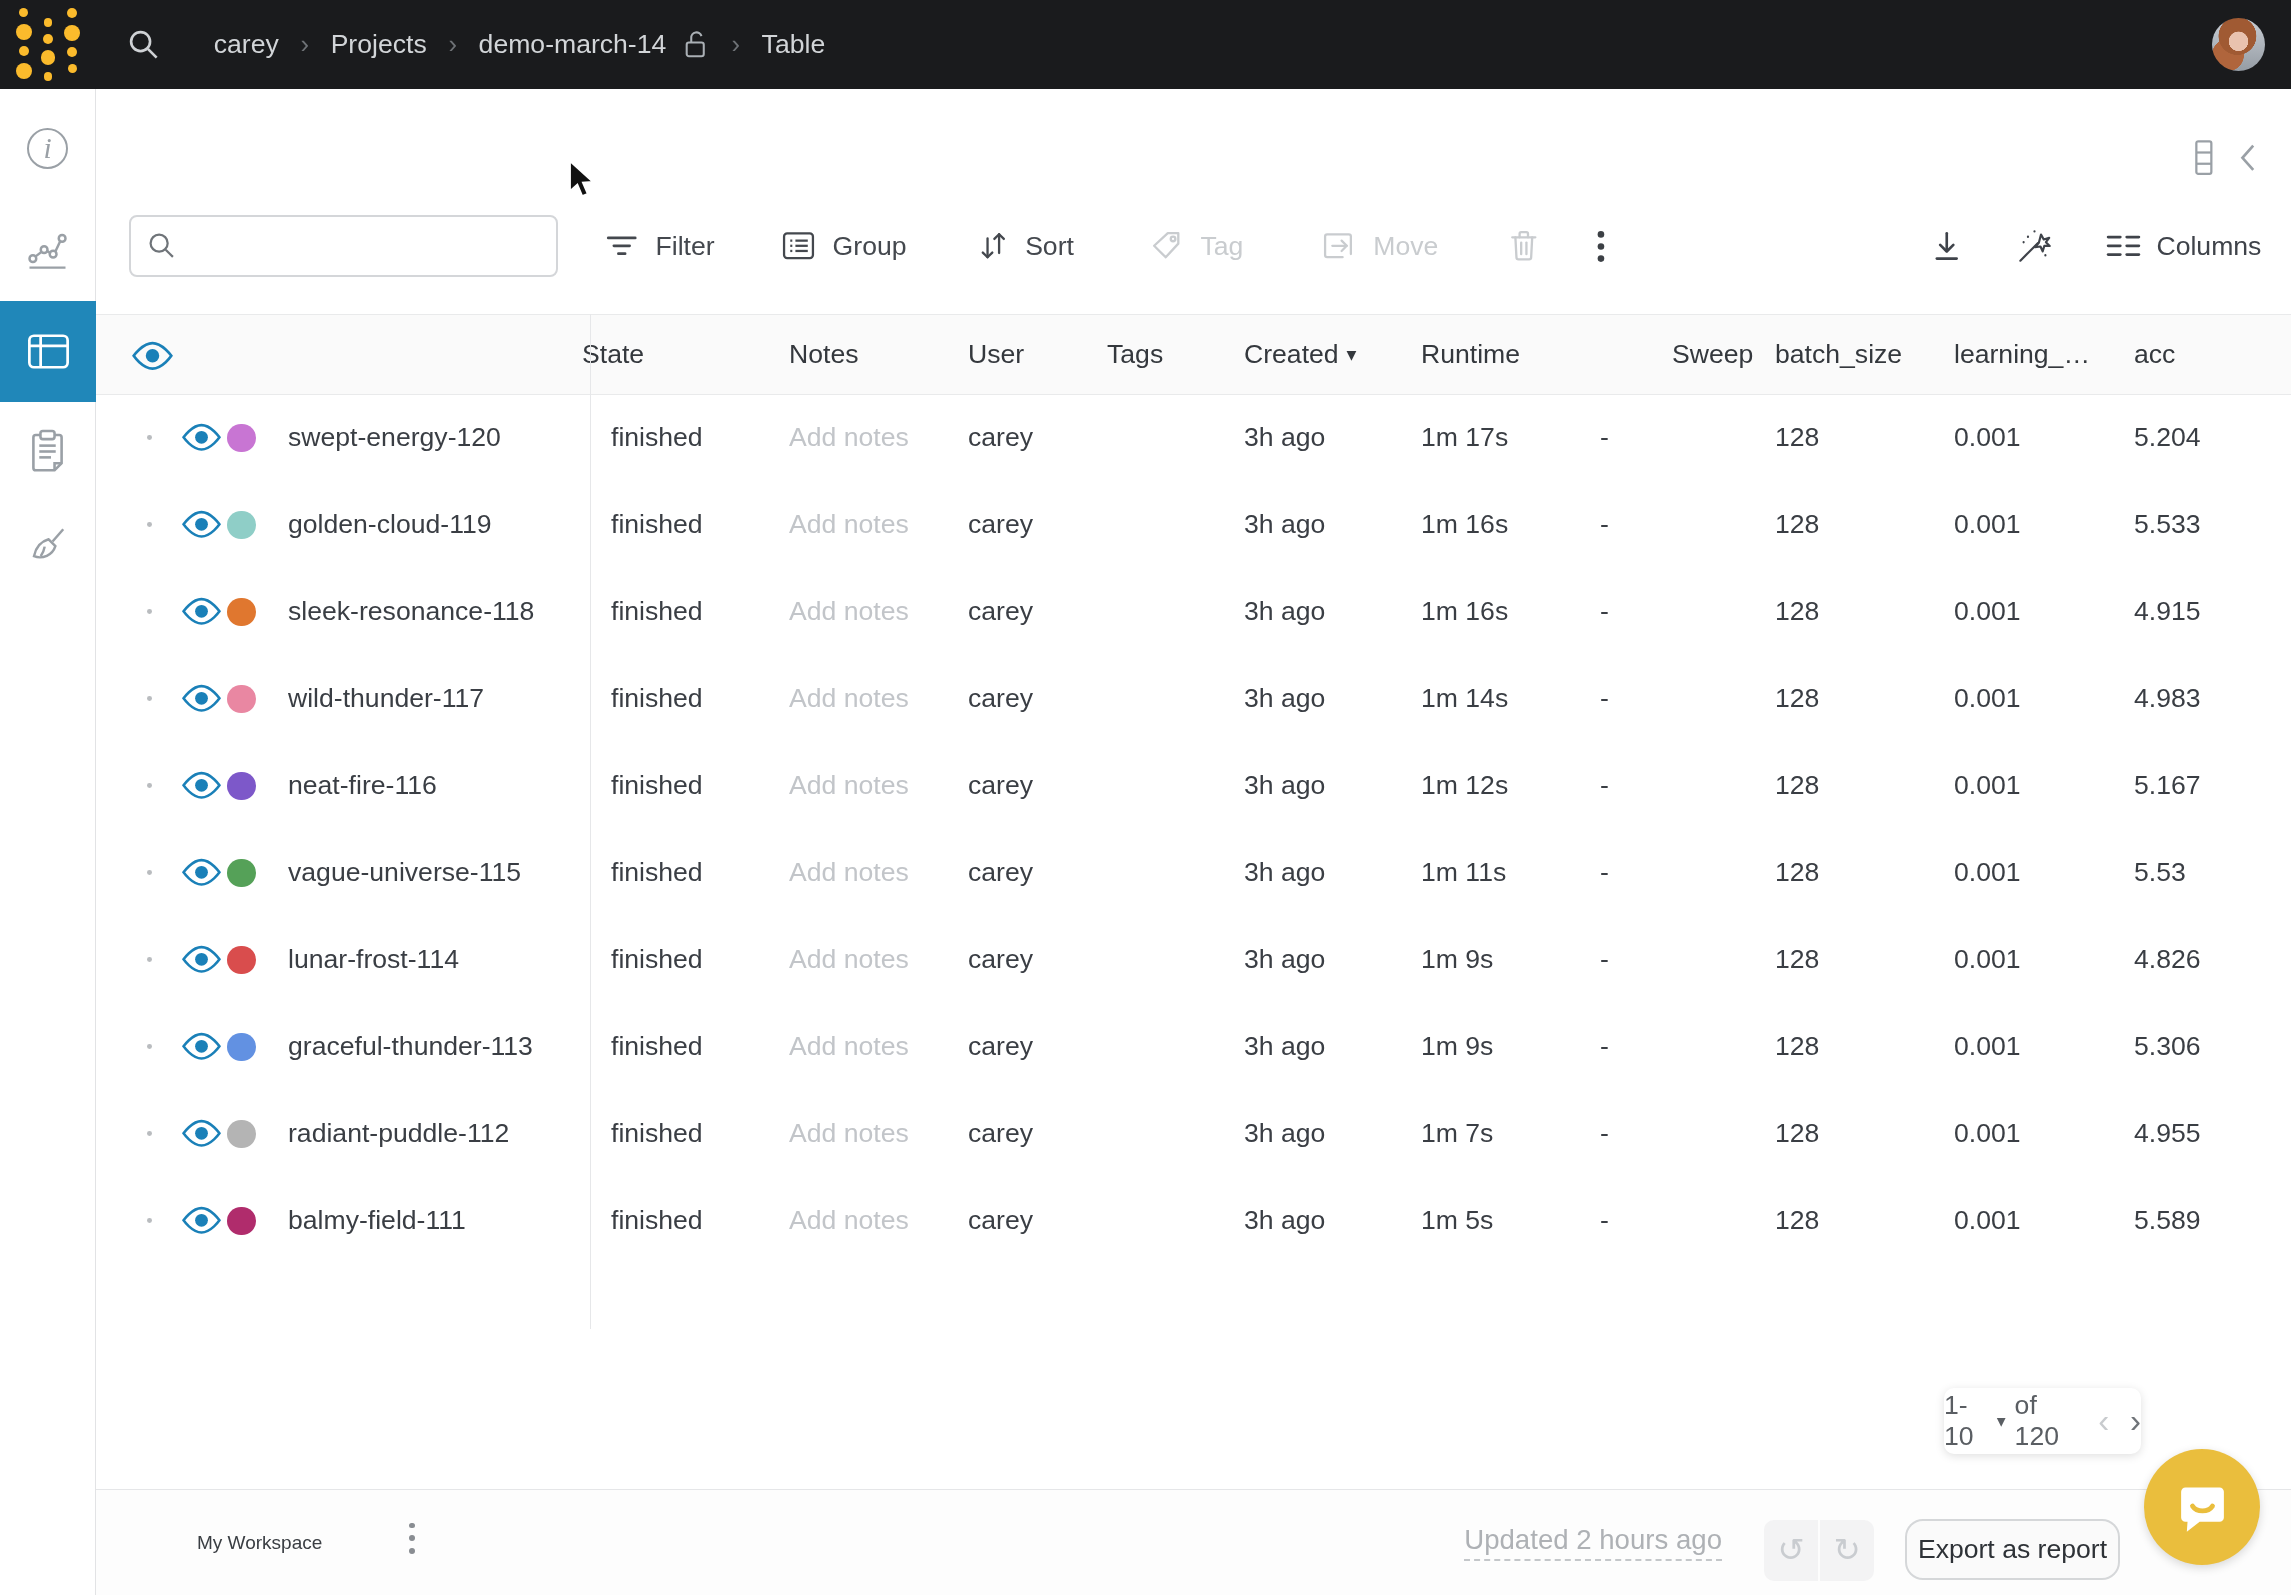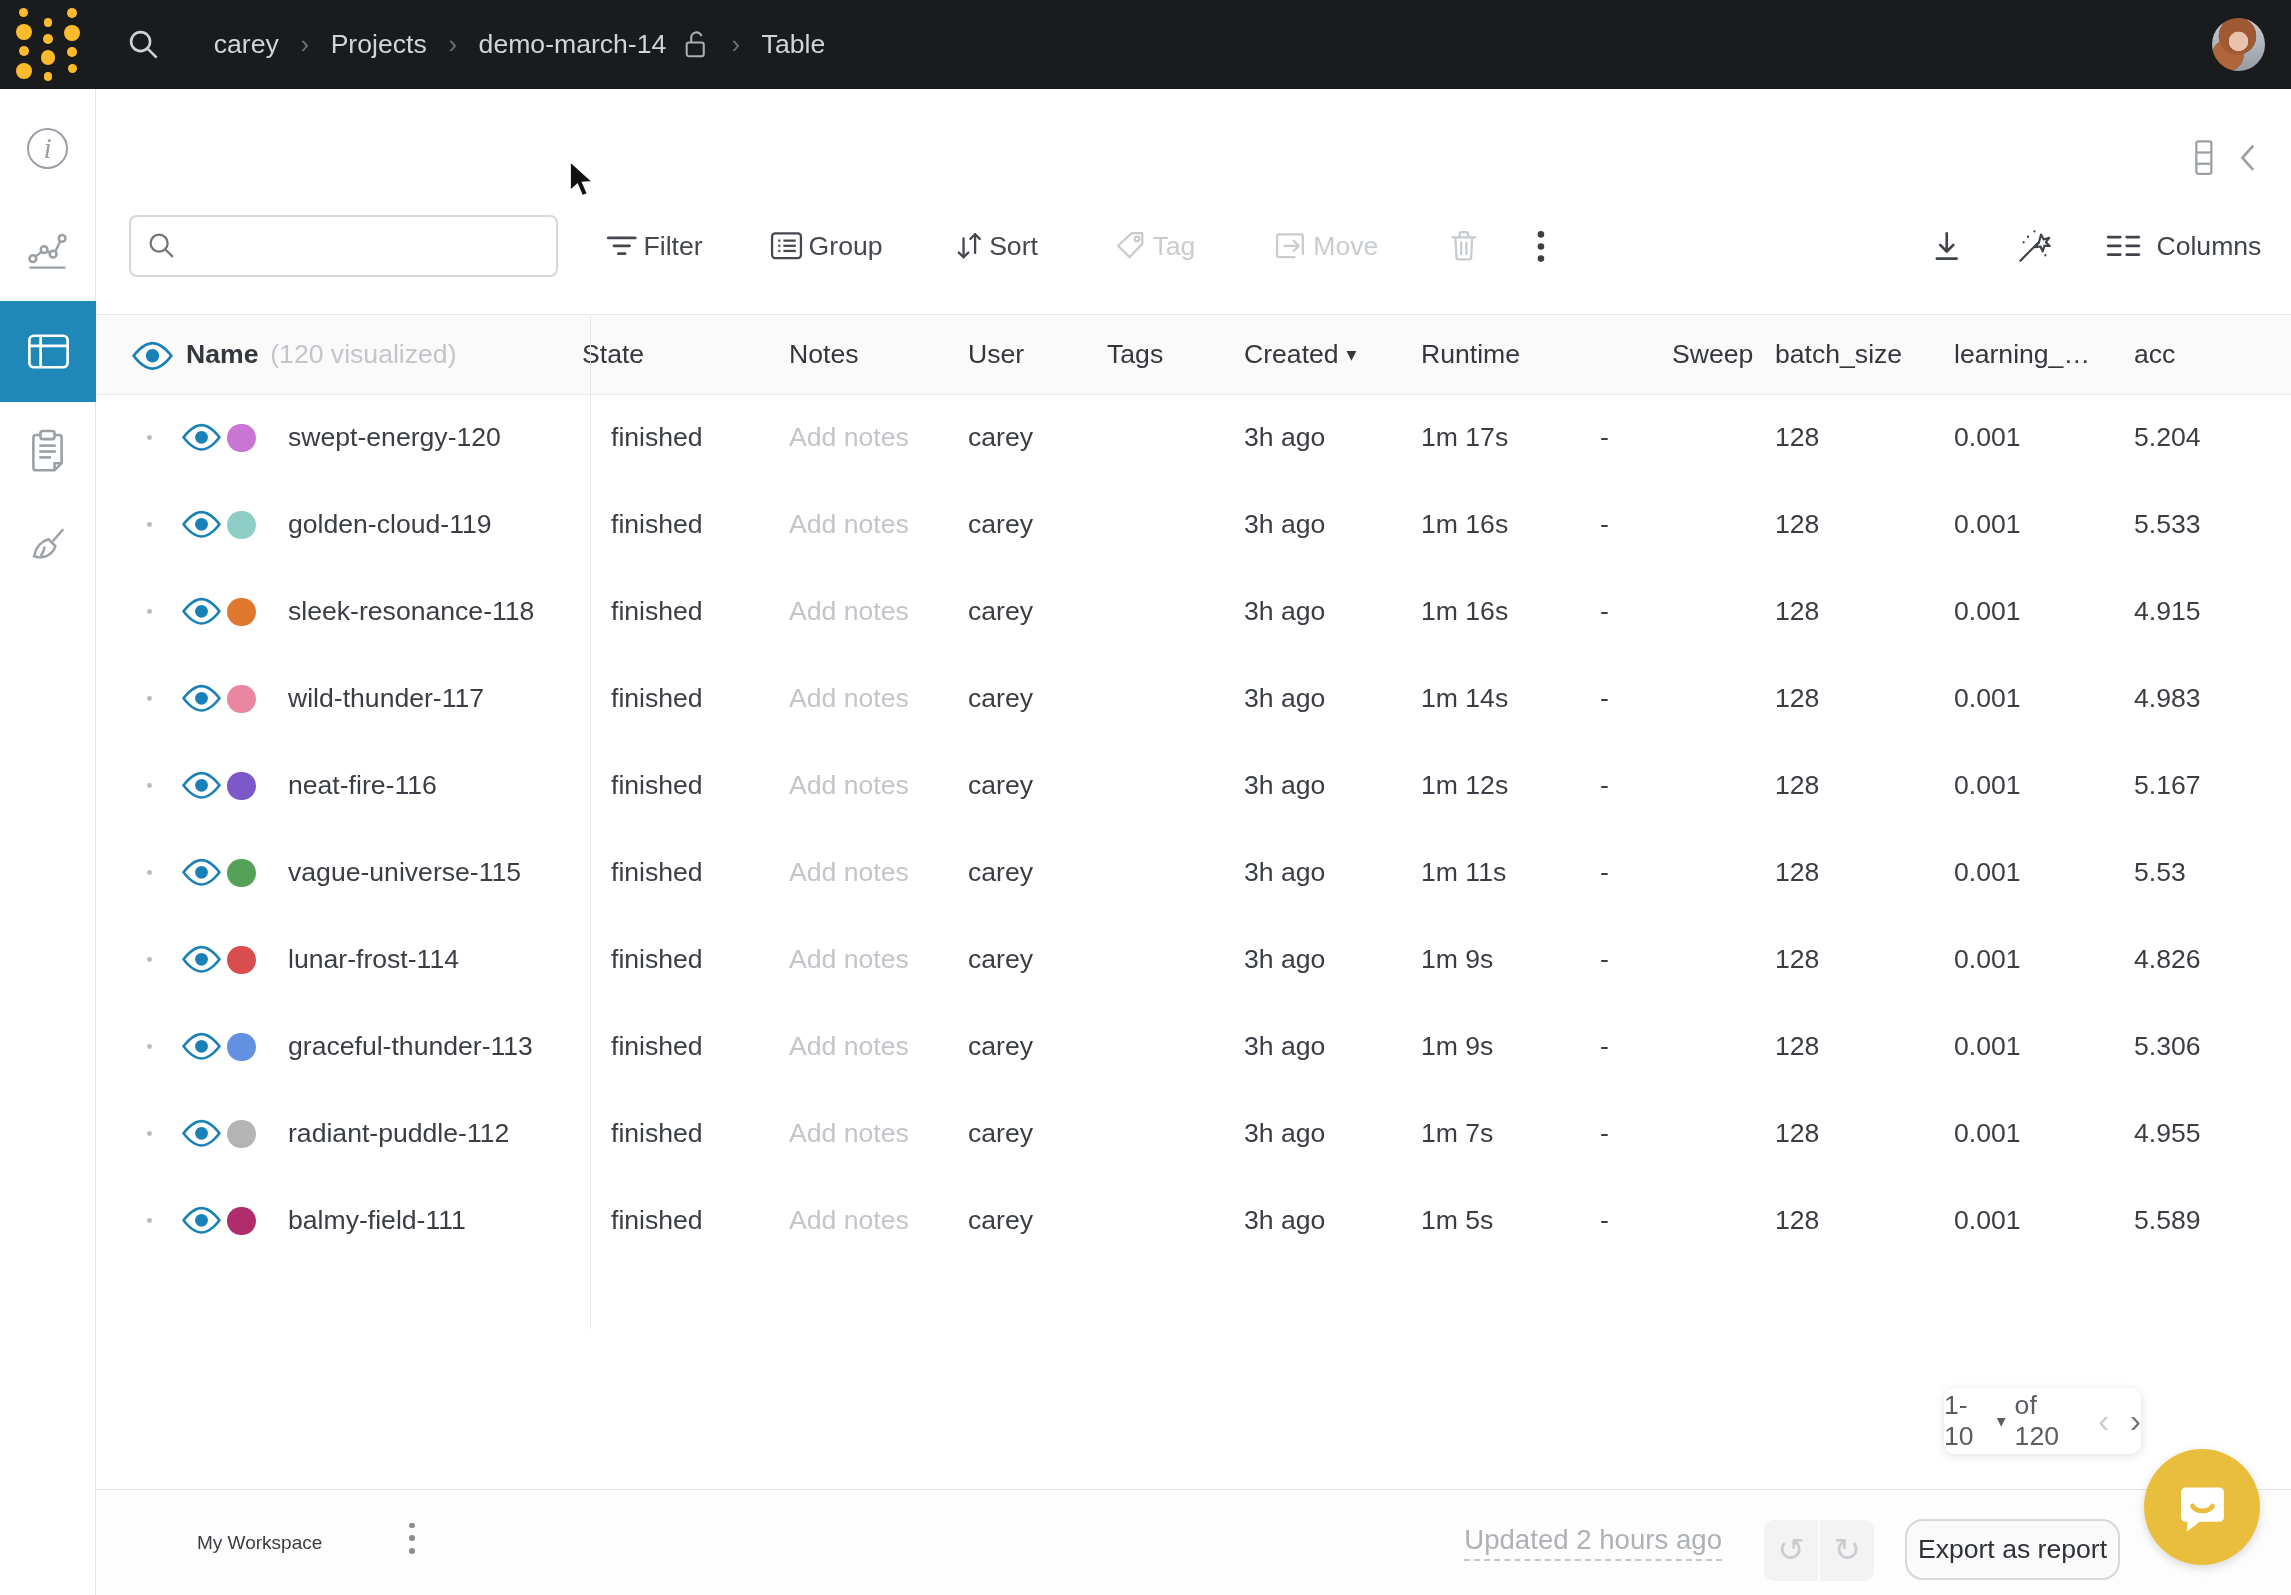--- a/index.html
+++ b/index.html
@@ -39,21 +39,21 @@
   
   .main { position:absolute; left:96px; top:89px; right:0; bottom:0; background:#fff; }
   .runs-title { position:absolute; left:32.5px; top:123px; font-size:33px; color:#73777c; }
   .tr-icons { position:absolute; right:33px; top:51px; display:flex; align-items:center; gap:25.6px; color:#9aa0a6; }
 
   .search-box { position:absolute; left:32.5px; top:126px; width:429px; height:62px;
     border:2px solid #d4d6d9; border-radius:7.9px; display:flex; align-items:center; padding-left:15.8px; background:#fff; }
   .search-box input { border:none; outline:none; font-size:25.6px; color:#3a3e44; width:355px; margin-left:11.8px; background:transparent; }
 
   .toolbar { position:absolute; left:510px; top:126px; height:62px; display:flex; align-items:center; }
-  .tb-btn { display:flex; align-items:center; gap:6px; font-size:26.6px; color:#44484e; cursor:pointer; }
+  .tb-btn { display:flex; align-items:center; gap:18px; font-size:26.6px; color:#44484e; cursor:pointer; }
   .tb-btn.disabled { color:#c9cccf; cursor:default; }
   .tb-btn svg { display:block; }
 
   .actions-right { position:absolute; right:29.6px; top:126px; height:62px; display:flex; align-items:center; gap:53px; }
   .act-btn { display:flex; align-items:center; gap:15.8px; color:#3f434a; font-size:26.6px; cursor:pointer; }
 
   
   .thead { position:absolute; left:0; right:0; top:225px; height:81px; background:#fafafa;
     border-top:1px solid #e9eaeb; border-bottom:1px solid #e9eaeb; }
   .thead .h-eye { position:absolute; left:35px; top:25.6px; cursor:pointer; }
@@ -317,24 +317,20 @@
       <span>Columns</span>
     </div>
   </div>
 
   <div class="thead">
     <span class="h-eye">
       <svg width="43" height="29.6" viewBox="0 0 32 22" fill="none">
         <path d="M16 1.5 C8.5 1.5 2 11 2 11 C2 11 8.5 20.5 16 20.5 C23.5 20.5 30 11 30 11 C30 11 23.5 1.5 16 1.5 Z" stroke="#1a80b8" stroke-width="2"></path>
         <circle cx="16" cy="11" r="5" fill="#1a80b8"></circle>
       </svg>
-    </span>
-    <span class="h-name">
-      <span>Name</span>
-      <span class="h-vis">(120 visualized)</span>
     </span>
     <div id="col-headers">
         <span class="col-h" style="left: 486px; text-align: right;">State</span>
         <span class="col-h" style="left: 693px;">Notes</span>
         <span class="col-h" style="left: 872px;">User</span>
         <span class="col-h" style="left: 1011px;">Tags</span>
         <span class="col-h" style="left: 1148px;">Created<span class="sort-caret">▾</span></span>
         <span class="col-h" style="left: 1325px;">Runtime</span>
         <span class="col-h" style="left: 1576px;">Sweep</span>
         <span class="col-h" style="left: 1679px;">batch_size</span>

